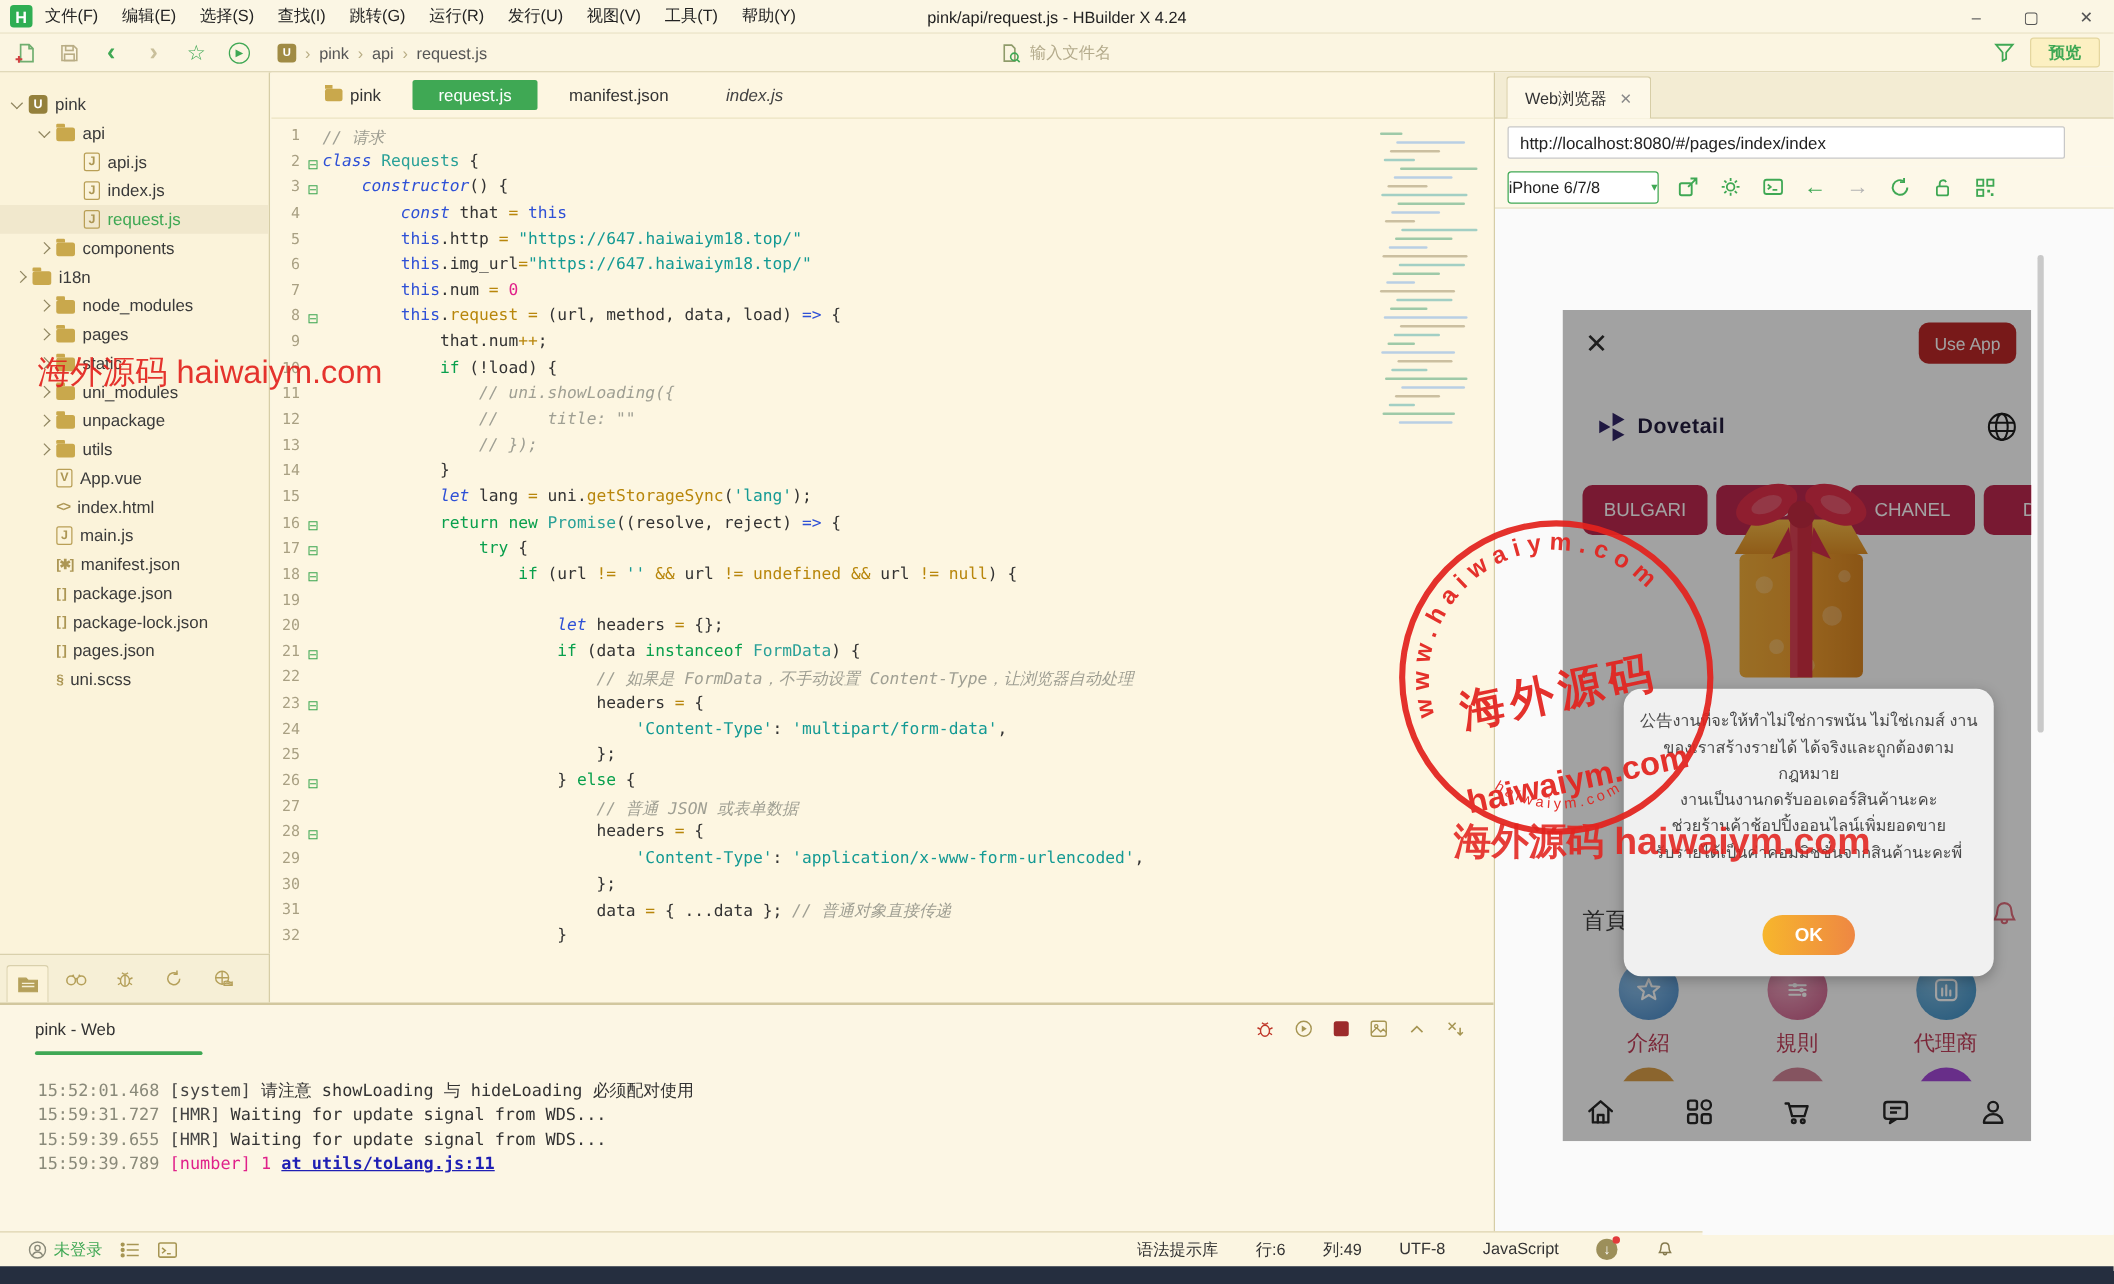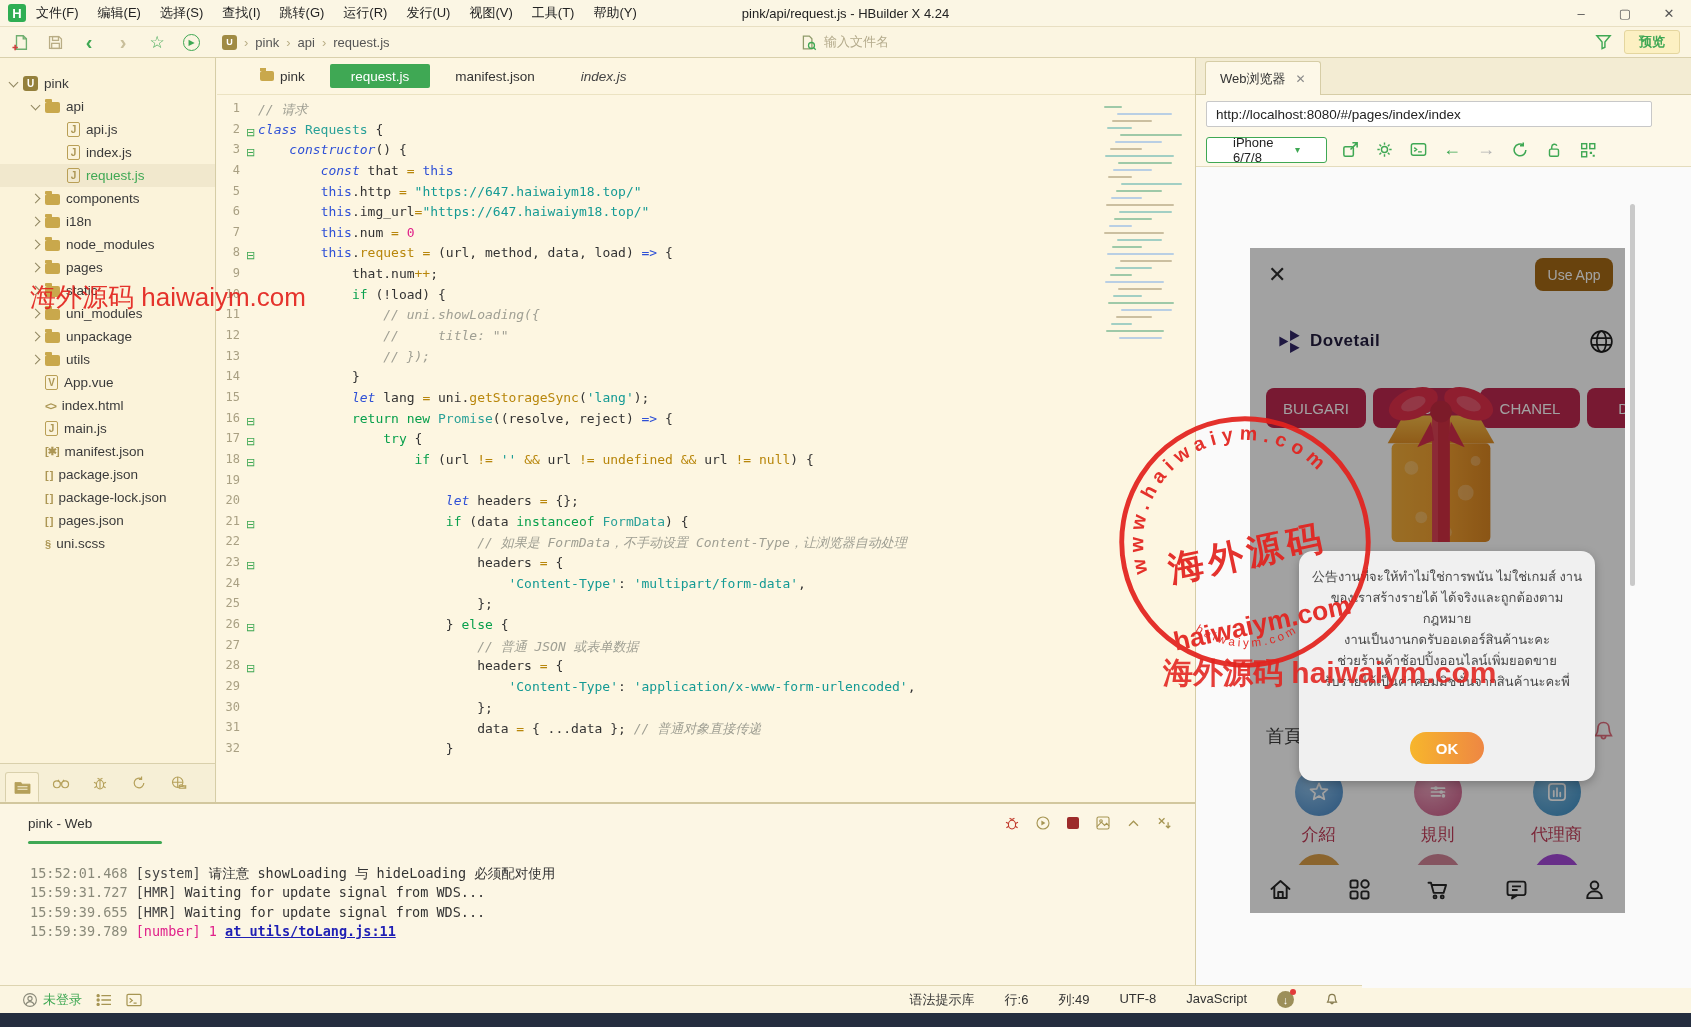--- a/index.html
+++ b/index.html
@@ -85,32 +85,32 @@
 .mag{color:#e0218a}
 .llink{color:#1f1fb4;text-decoration:underline;font-weight:bold}
 
 #rightpanel{position:absolute;left:1195px;top:58px;width:496px;height:930px;background:#fafafa;border-left:1px solid #d6cda6}
 #rtabbar{position:absolute;left:0;top:0;width:100%;height:37px;background:#f3ecd3;border-bottom:1px solid #d6cda6}
 #rtab{position:absolute;left:9px;top:3px;height:34px;background:#fdf8e8;border:1px solid #d6cda6;border-bottom:none;border-radius:3px 3px 0 0;display:flex;align-items:center;gap:10px;padding:0 14px;font-size:13px;color:#333}
 #rtab .x{color:#888;font-size:12px}
 #urlrow{position:absolute;left:0;top:37px;width:100%;height:38px;background:#fdf8e8;display:flex;align-items:center;padding:0 10px}
 #urlinput{width:446px;height:26px;border:1px solid #c8c8c8;border-radius:2px;background:#fff;padding:0 9px;font-size:13.5px;color:#222;font-family:inherit;outline:none}
 #devrow{position:absolute;left:0;top:75px;width:100%;height:34px;background:#fdf8e8;border-bottom:1px solid #e4dcbd;display:flex;align-items:center;padding-left:10px;gap:12px}
-#devselect{width:121px;height:26px;border:1.5px solid #3fa854;border-radius:3px;background:#fff;display:flex;align-items:center;justify-content:space-between;padding:0 26px;font-size:13px;color:#222}
+#devselect{width:121px;height:26px;border:1.5px solid #3fa854;border-radius:3px;background:#fff;display:flex;align-items:center;justify-content:space-between;padding:0 0;font-size:13px;color:#222}
 #devselect .dd{color:#3fa854;font-size:10px}
 .bico{width:22px;height:22px;display:flex;align-items:center;justify-content:center}
 .arr-g{color:#3fa854;font-size:18px;font-weight:bold}
 .arr-d{color:#b3b3b3;font-size:18px;font-weight:bold}
 #viewport{position:absolute;left:0;top:109px;width:100%;height:820px;background:#fafafa}
 #pscroll{position:absolute;left:434px;top:146px;width:5px;height:382px;background:#c9c9c9;border-radius:3px}
 
 #phone{position:absolute;left:1250px;top:248px;width:375px;height:665px;background:#fff;overflow:hidden}
 .papp{position:absolute;inset:0}
 .pclose{position:absolute;left:18px;top:14px;font-size:22px;color:#222}
-.useapp{position:absolute;right:12px;top:10px;width:78px;height:33px;background:#a16207;border:none;border-radius:8px;color:#fff;font-size:14px;font-family:inherit}
+.useapp{position:absolute;right:12px;top:10px;width:78px;height:33px;background:#b91c1c;border:none;border-radius:8px;color:#fff;font-size:14px;font-family:inherit}
 .logorow{position:absolute;left:26px;top:78px;right:10px;height:30px;display:flex;align-items:center;gap:7px}
 .dvtext{font-size:17px;font-weight:bold;color:#161033;letter-spacing:.5px}
 .pglobe{margin-left:auto}
 #brands{position:absolute;left:16px;top:140px;width:600px;display:flex;gap:7px}
 .brand-btn{width:100px;height:40px;flex:none;background:#ba1c45;border-radius:8px;color:#fff;font-size:15px;display:flex;align-items:center;justify-content:center}
 #gift{position:absolute;left:112px;top:126px;width:158px;height:178px;z-index:3}
 .homelabel{position:absolute;left:16px;top:476px;font-size:18px;color:#333}
 .pbell{position:absolute;right:8px;top:470px}
 #features{position:absolute;left:0;top:520px;width:375px;display:flex;justify-content:center;gap:49px}
 .feat{width:70px;display:flex;flex-direction:column;align-items:center}
@@ -234,21 +234,21 @@
       <div class="tree-row sel" style="padding-left: 54px;">
         <span class="chev none"></span>
         <span class="ticon ti-js">J</span>
         <span class="tlabel">request.js</span>
       </div>
       <div class="tree-row" style="padding-left: 32px;">
         <span class="chev right"></span>
         <span class="ticon ti-folder"></span>
         <span class="tlabel">components</span>
       </div>
-      <div class="tree-row" style="padding-left: 32px;">
+      <div class="tree-row" style="padding-left: 13px;">
         <span class="chev right"></span>
         <span class="ticon ti-folder"></span>
         <span class="tlabel">i18n</span>
       </div>
       <div class="tree-row" style="padding-left: 32px;">
         <span class="chev right"></span>
         <span class="ticon ti-folder"></span>
         <span class="tlabel">node_modules</span>
       </div>
       <div class="tree-row" style="padding-left: 32px;">

